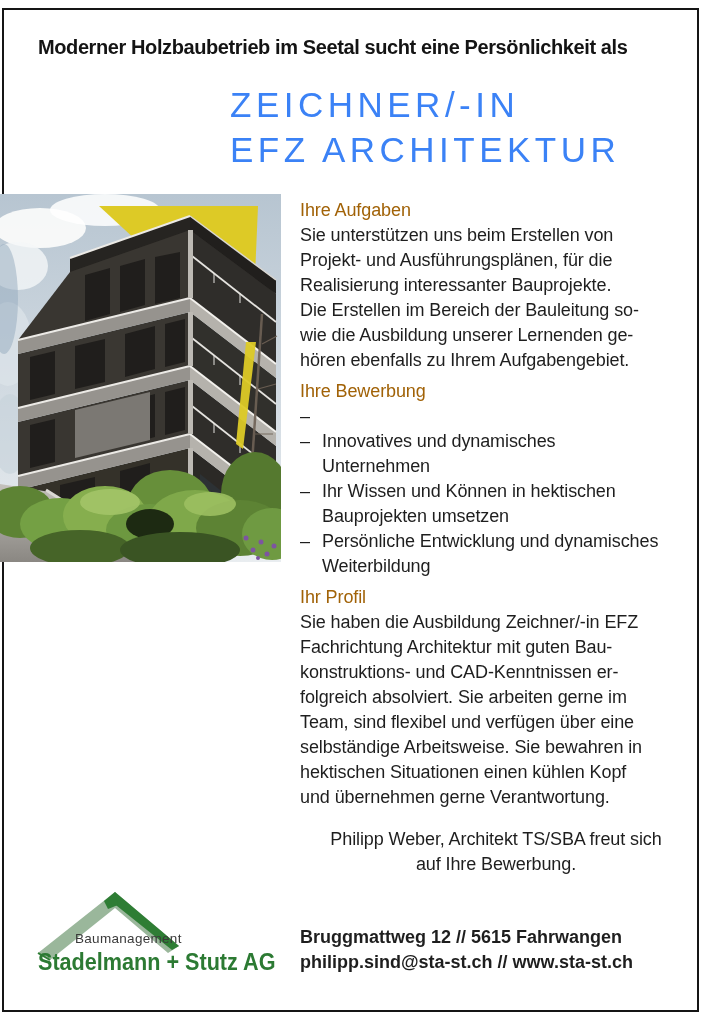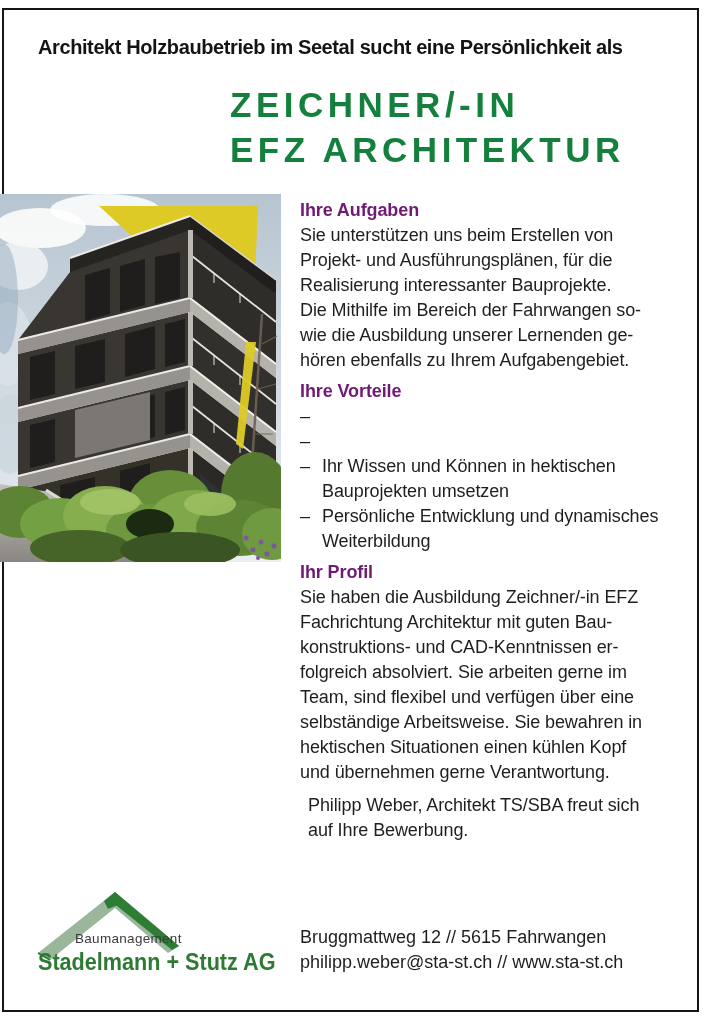--- a/index.html
+++ b/index.html
@@ -2,46 +2,46 @@
 <html><head>
 <meta charset="utf-8">
 <style>
   html,body{margin:0;padding:0;background:#fff;}
   .page{position:relative;width:706px;height:1020px;background:#ffffff;overflow:hidden;
         font-family:"Liberation Sans","DejaVu Sans",sans-serif;color:#1e1e1e;}
   .frame{position:absolute;left:2px;top:8px;right:7px;bottom:8px;border:2px solid #151515;z-index:1;}
   .headline{position:absolute;left:38px;top:36px;font-size:20px;font-weight:bold;letter-spacing:-0.4px;
             color:#141414;white-space:nowrap;z-index:3;}
   .title{position:absolute;left:230px;top:82px;font-size:35px;line-height:45px;letter-spacing:4.5px;
-         color:#15803d;font-weight:700;z-index:3;white-space:nowrap;}
+         color:#3b82f6;font-weight:400;z-index:3;white-space:nowrap;}
   .photo{position:absolute;left:0;top:194px;width:281px;height:368px;z-index:2;}
   .col{position:absolute;left:300px;top:198px;width:392px;font-size:18px;line-height:25px;
        letter-spacing:-0.1px;z-index:3;}
-  .sec-heading{font-weight:bold;color:#701a75;}
+  .sec-heading{font-weight:normal;color:#a16207;}
   .body-text{white-space:pre-line;margin:0 0 6px 0;}
   .list{margin:0 0 6px 0;}
   .list-item{display:flex;}
   .dash{width:22px;flex:none;}
   .item-text{white-space:pre-line;}
-  .closing{white-space:pre-line;margin:8px;}
+  .closing{white-space:pre-line;margin:17px;text-align:center;}
   .contact{position:absolute;left:300px;top:925px;font-size:18px;line-height:25px;z-index:3;}
-  .contact div{white-space:nowrap;}
+  .contact div{white-space:nowrap;font-weight:bold;}
   .logo{position:absolute;left:36px;top:884px;width:252px;height:110px;z-index:3;}
   .logo-roof{position:absolute;left:0;top:0;}
   .logo-tagline{position:absolute;left:39px;top:47px;font-size:13.5px;color:#3a3a3a;letter-spacing:0.3px;text-align:right;}
   .logo-company{position:absolute;left:2px;top:64px;color:#2c7a33;font-weight:bold;font-size:24px;
                 white-space:nowrap;transform:scaleX(0.9);transform-origin:left;}
 </style>
 </head>
 <body>
 
 <div class="page">
   <div class="frame"></div>
 
-  <div class="headline">Architekt Holzbaubetrieb im Seetal sucht eine Persönlichkeit als</div>
+  <div class="headline">Moderner Holzbaubetrieb im Seetal sucht eine Persönlichkeit als</div>
 
   <div class="title">
     <div>ZEICHNER/-IN</div>
     <div>EFZ ARCHITEKTUR</div>
   </div>
 
   <div class="photo">
     <svg width="281" height="368" viewBox="0 0 281 368">
       <defs>
         <linearGradient id="sky" x1="0" y1="0" x2="0" y2="1">
@@ -167,31 +167,33 @@
         </g>
       </g>
     </svg>
   </div>
 
   <div class="col">
     <div class="sec-heading">Ihre Aufgaben</div>
     <p class="body-text">Sie unterstützen uns beim Erstellen von
 Projekt- und Ausführungsplänen, für die
 Realisierung interessanter Bauprojekte.
-Die Mithilfe im Bereich der Fahrwangen so-
+Die Erstellen im Bereich der Bauleitung so-
 wie die Ausbildung unserer Lernenden ge-
 hören ebenfalls zu Ihrem Aufgabengebiet.</p>
 
-    <div class="sec-heading">Ihre Vorteile</div>
+    <div class="sec-heading">Ihre Bewerbung</div>
     <div class="list">
       <div class="list-item">
         <span class="dash">–</span>
       </div>
       <div class="list-item">
         <span class="dash">–</span>
+        <span class="item-text">Innovatives und dynamisches
+Unternehmen</span>
       </div>
       <div class="list-item">
         <span class="dash">–</span>
         <span class="item-text">Ihr Wissen und Können in hektischen
 Bauprojekten umsetzen</span>
       </div>
       <div class="list-item">
         <span class="dash">–</span>
         <span class="item-text">Persönliche Entwicklung und dynamisches
 Weiterbildung</span>
@@ -218,15 +220,15 @@
       <path d="M79,8 L143,62 L136,66 L76,18 Z" fill="#2e7d34"></path>
       <path d="M68,17 L79,8 L82,21 L72,25 Z" fill="#2e7d34"></path>
       <line x1="2" y1="69" x2="14" y2="76" stroke="#2e7d34" stroke-width="2"></line>
     </svg>
     <div class="logo-tagline">Baumanagement</div>
     <div class="logo-company">Stadelmann + Stutz AG</div>
   </div>
 
   <div class="contact">
     <div>Bruggmattweg 12 // 5615 Fahrwangen</div>
-    <div>philipp.weber@sta-st.ch // www.sta-st.ch</div>
+    <div>philipp.sind@sta-st.ch // www.sta-st.ch</div>
   </div>
 </div>
 
 </body></html>

